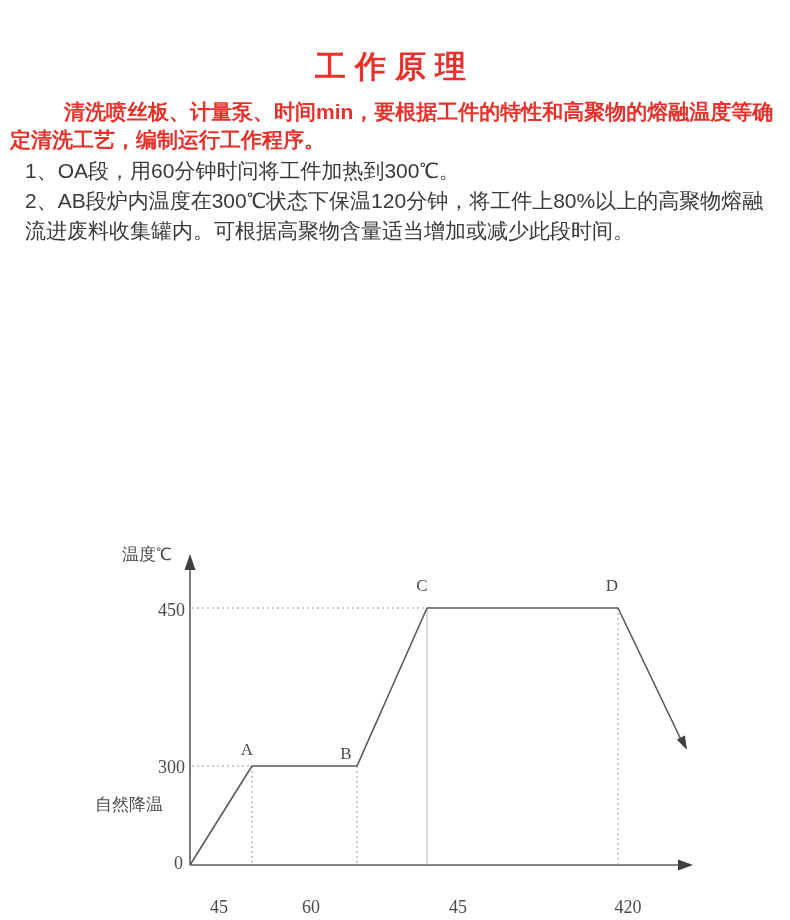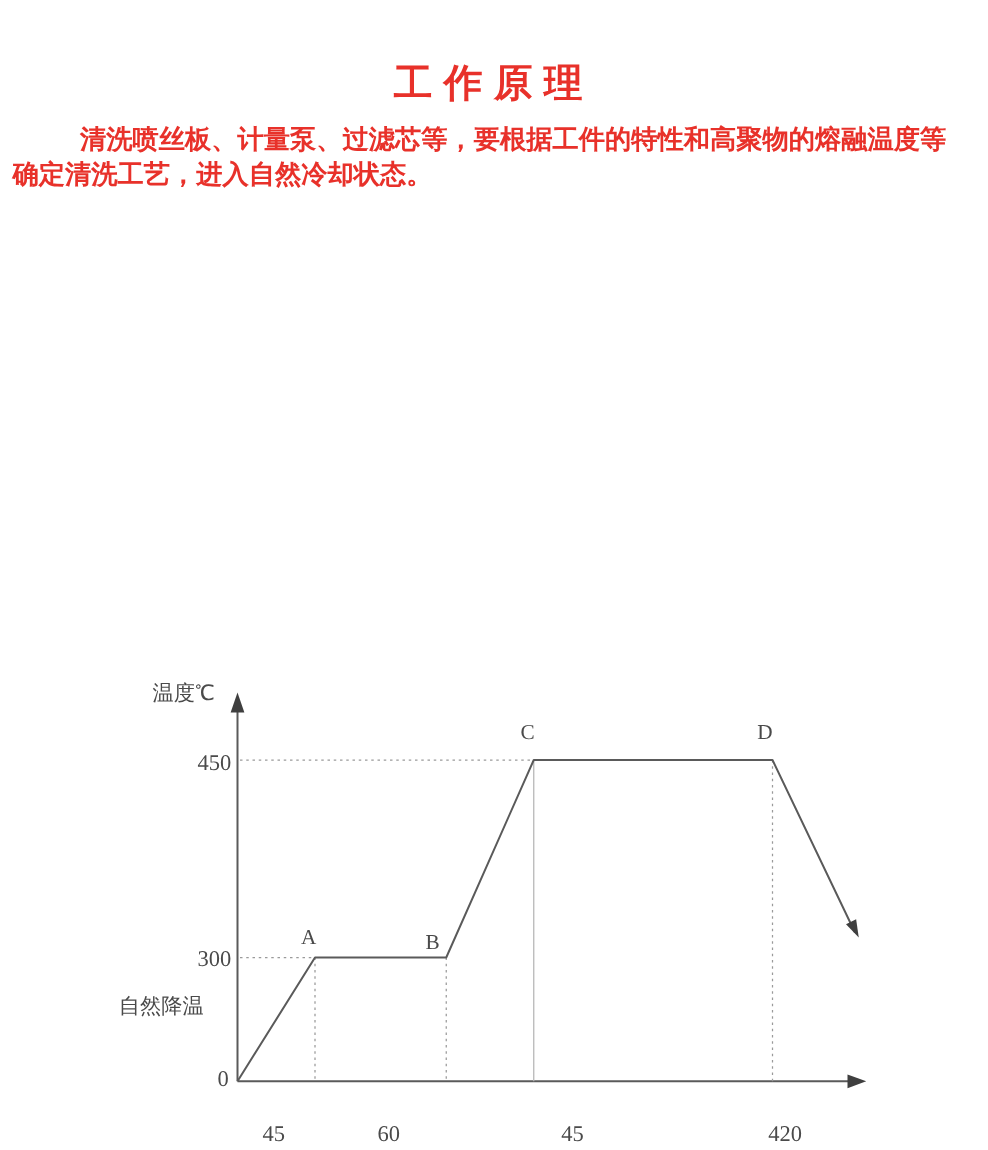--- a/index.html
+++ b/index.html
@@ -30,22 +30,24 @@
   .pt-label{font-size:17px;}
   .cjk-label{font-size:17px;}
 </style>
 </head>
 <body>
 
 <div class="page">
 
   <h1 class="title">工作原理</h1>
 
-  <p class="intro">清洗喷丝板、计量泵、过滤芯等，要根据工件的特性和高聚物的熔融温度等确定清洗工艺，进入自然冷却状态。</p>
+  <p class="intro">清洗喷丝板、计量泵、时间min，要根据工件的特性和高聚物的熔融温度等确定清洗工艺，编制运行工作程序。</p>
 
+  <p class="para">1、OA段，用60分钟时问将工件加热到300℃。</p>
+  <p class="para">2、AB段炉内温度在300℃状态下保温120分钟，将工件上80%以上的高聚物熔融流进废料收集罐内。可根据高聚物含量适当增加或减少此段时间。</p>
 
   <div class="chart-wrap">
     <svg width="790" height="422" viewBox="0 0 790 422">
 
       <line class="axis" x1="190" y1="24" x2="190" y2="327"></line>
       <polygon class="arrow" points="190,16 184.5,32 195.5,32"></polygon>
       <line class="axis" x1="190" y1="327" x2="684" y2="327"></line>
       <polygon class="arrow" points="693,327 678,321.5 678,332.5"></polygon>
 
       <line class="dash" x1="192" y1="70" x2="427" y2="70"></line>

